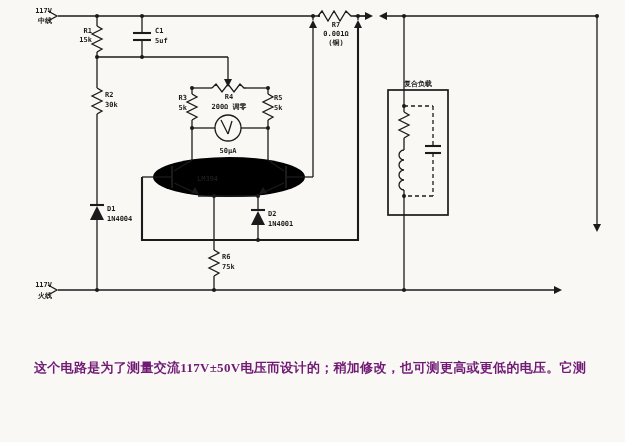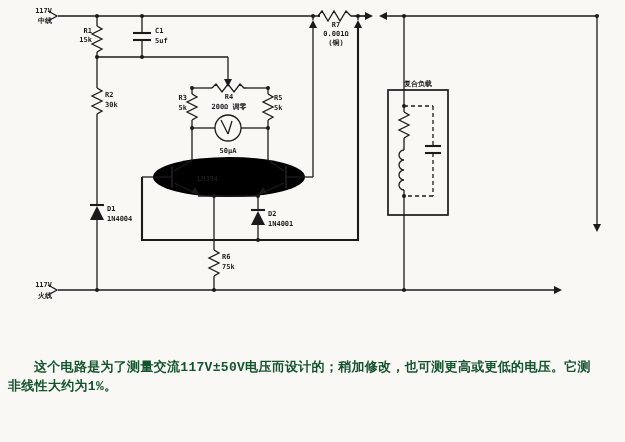--- a/index.html
+++ b/index.html
@@ -13,23 +13,23 @@
   svg.schem .rail { stroke-width:1.7; }
   svg.schem .dot { fill:#1b1b1b; stroke:none; }
   svg.schem .arrow { fill:#1b1b1b; stroke:none; }
   svg.schem .dash { stroke-dasharray:4 3; }
   svg.schem text {
     font-family:"DejaVu Sans Mono","DejaVu Sans",sans-serif;
     font-size:7px; fill:#1b1b1b; stroke:none; font-weight:bold;
   }
   .description {
     margin:6px 8px 1px 8px;
-    font-family:Liberation Mono, monospace;
+    font-family:Liberation Serif, serif;
     font-size:13px; line-height:19px; font-weight:bold;
-    color:#14532d; letter-spacing:0.3px;
+    color:#701a75; letter-spacing:0.3px;
   }
   .description .line { white-space:nowrap; }
   .description .indent { text-indent:2em; }
 </style>
 </head>
 <body>
 
 <div class="page">
 
   <svg class="schem" width="625" height="352" viewBox="0 0 625 352">
@@ -222,16 +222,15 @@
 
     <g>
       <polyline points="48,285 57,290 48,295"></polyline>
       <text x="52" y="287" text-anchor="end">117V</text>
       <text x="52" y="298" text-anchor="end">火线</text>
     </g>
   </svg>
 
   <div class="description">
     <div class="line indent">这个电路是为了测量交流117V±50V电压而设计的；稍加修改，也可测更高或更低的电压。它测</div>
-    <div class="line">非线性大约为1%。</div>
   </div>
 
 </div>
 
 </body></html>

